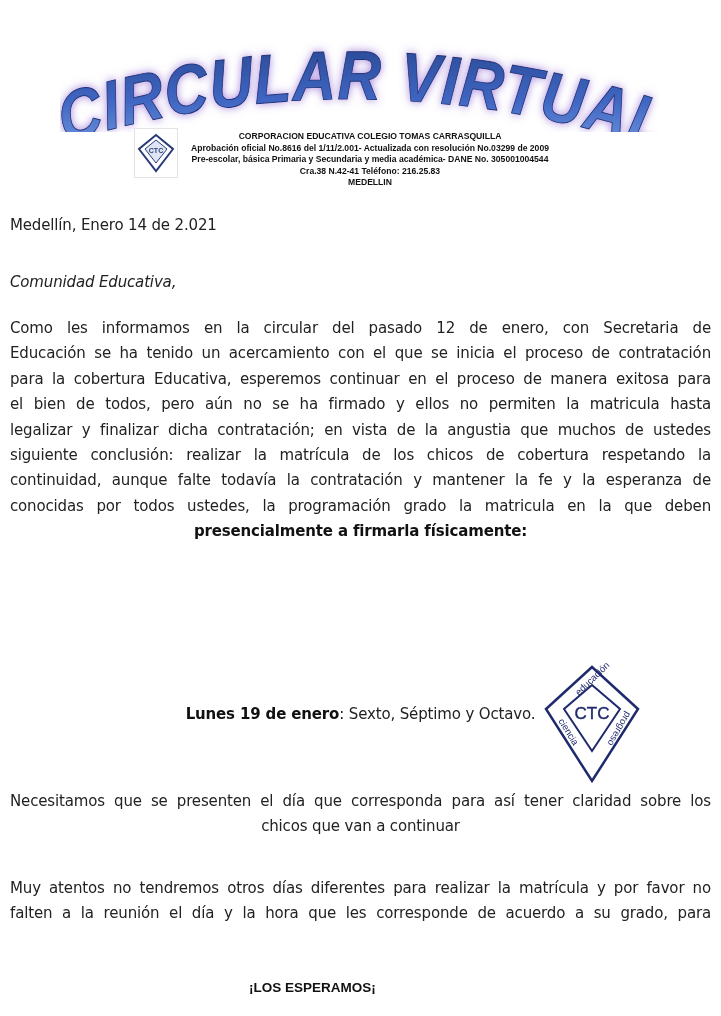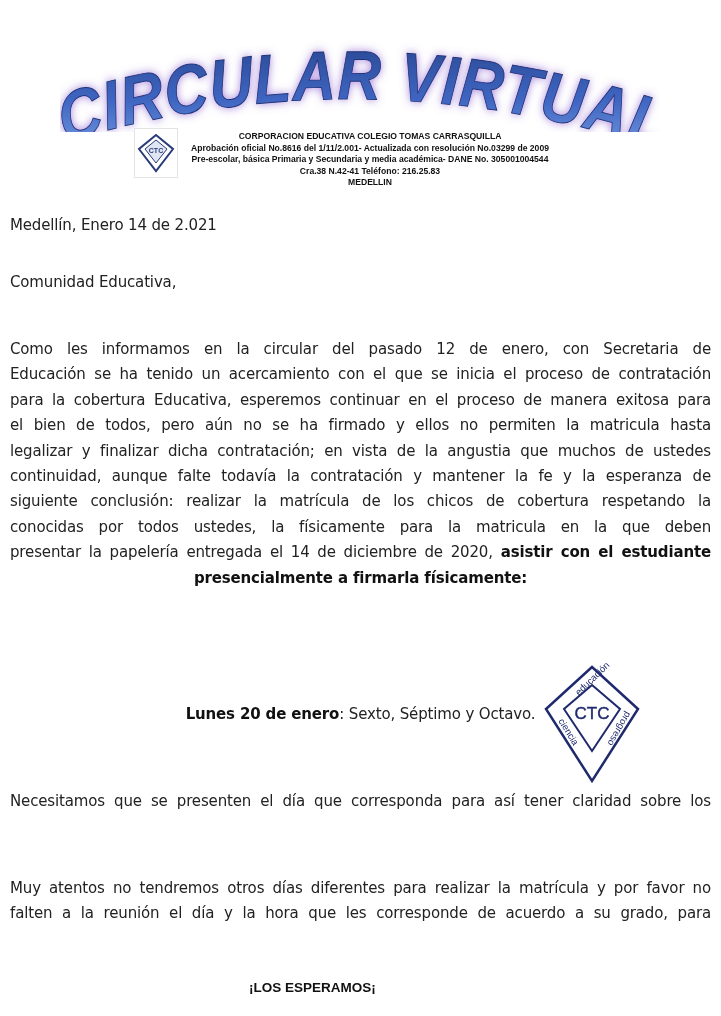--- a/index.html
+++ b/index.html
@@ -4,22 +4,22 @@
 <style>
   html, body { margin:0; padding:0; background:#ffffff; }
   body { width:721px; height:1016px; position:relative; overflow:hidden; font-family:"DejaVu Sans", sans-serif; color:#1a1a1a; }
   .banner { position:absolute; left:60px; top:22px; width:600px; height:110px; }
   .hdr-logo { position:absolute; left:134px; top:128px; width:42px; height:48px; border:1px solid #e3e3e3; background:#fff; }
   .hdr-text { position:absolute; left:150px; top:131px; width:440px; text-align:center; font-family:"Liberation Sans", sans-serif; font-size:8.6px; line-height:11.6px; color:#111; }
   .hdr-text .l1 { font-weight:bold; }
   .hdr-text .bold { font-weight:bold; }
   .body-text { position:absolute; left:10px; width:701px; font-size:15px; line-height:25.4px; color:#222; text-align:justify; letter-spacing:-0.15px; }
   .date { top:213px; }
-  .greet { top:270px; }
-  .p1 { top:337px; }
+  .greet { top:270px;font-style:italic; }
+  .p1 { top:316px; }
   .u { }
   b { font-weight:bold; color:#111; }
   .sched { top:702px; }
   .p2 { top:789px; }
   .p3 { top:876px; }
   .closing { position:absolute; left:0; width:625px; top:980px; text-align:center; font-family:"Liberation Sans", sans-serif; font-weight:bold; font-size:13.5px; color:#111; }
   .big-logo { position:absolute; left:542px; top:663px; width:100px; height:122px; }
   .line { display:block;text-align:center; }
   .justify-last { text-align-last:justify; }
 </style>
@@ -67,45 +67,45 @@
 
 <div class="body-text date">Medellín, Enero 14 de 2.021</div>
 <div class="body-text greet">Comunidad Educativa,</div>
 
 <div class="body-text p1">
   <span class="line justify-last">Como les informamos en la circular del pasado 12 de enero, con Secretaria de</span>
   <span class="line justify-last">Educación se ha tenido un acercamiento con el que se inicia el proceso de contratación</span>
   <span class="line justify-last">para la cobertura Educativa, esperemos continuar en el proceso de manera exitosa para</span>
   <span class="line justify-last">el bien de todos, pero  aún no se ha firmado y ellos no permiten la matricula hasta</span>
   <span class="line justify-last">legalizar y finalizar dicha contratación;  en vista de la angustia que muchos de ustedes</span>
+  <span class="line justify-last">siguiente conclusión:  realizar la matrícula de los chicos de cobertura respetando la</span>
   <span class="line justify-last">continuidad, aunque falte todavía la contratación  y mantener la fe y la esperanza de</span>
-  <span class="line justify-last">siguiente conclusión:  realizar la matrícula de los chicos de cobertura respetando la</span>
-  <span class="line justify-last"><span>conocidas por todos ustedes, la físicamente para la matricula en la que </span><span class="u">deben</span></span>
-  <span class="line justify-last"><span class="u">presentar la papelería entregada el 14 de diciembre de 2020</span><span>, </span><b>asistir con el estudiante</b></span>
+  <span class="line justify-last"><span>conocidas por todos ustedes, la programación grado la matricula en la que </span><span class="u">deben</span></span>
   <span class="line"><b>presencialmente a firmarla físicamente:</b></span>
 </div>
 
 <div class="body-text sched">
-  <span class="line"><b>Lunes 20 de enero</b><span>: Sexto, Séptimo y Octavo.</span></span>
+  <span class="line"><b>Lunes 19 de enero</b><span>: Sexto, Séptimo y Octavo.</span></span>
 </div>
 
 <svg class="big-logo" viewBox="0 0 100 122">
   <defs>
     <path id="topArc" d="M 18 44 L 50 8 L 58 17"></path>
   </defs>
   <polygon points="50,4 96,46 50,118 4,46" fill="none" stroke="#1f2a6e" stroke-width="2.5"></polygon>
   <polygon points="50,22 78,46 50,88 22,46" fill="none" stroke="#1f2a6e" stroke-width="2"></polygon>
   <text x="50" y="56" text-anchor="middle" font-family="Liberation Sans, sans-serif" font-size="17" fill="#1f2a6e" stroke="#1f2a6e" stroke-width="0.4">CTC</text>
   <text transform="translate(37,33) rotate(-44)" font-family="Liberation Sans, sans-serif" font-size="9.5" fill="#1f2a6e">educación</text>
   <text transform="translate(16,58) rotate(58)" font-family="Liberation Sans, sans-serif" font-size="9.5" fill="#1f2a6e">ciencia</text>
   <text transform="translate(84,48) rotate(120)" font-family="Liberation Sans, sans-serif" font-size="9.5" fill="#1f2a6e">progreso</text>
 </svg>
 
 <div class="body-text p2">
   <span class="line justify-last">Necesitamos que se presenten el día que corresponda para así tener claridad sobre los</span>
+  <span class="line">chicos que van a continuar</span>
 </div>
 
 <div class="body-text p3">
   <span class="line justify-last">Muy atentos no tendremos otros días diferentes para realizar la matrícula y por favor no</span>
   <span class="line justify-last">falten a la reunión el día y la hora que les corresponde de acuerdo a su grado, para</span>
 </div>
 
 <div class="closing">¡LOS ESPERAMOS¡</div>
 
 </body></html>

